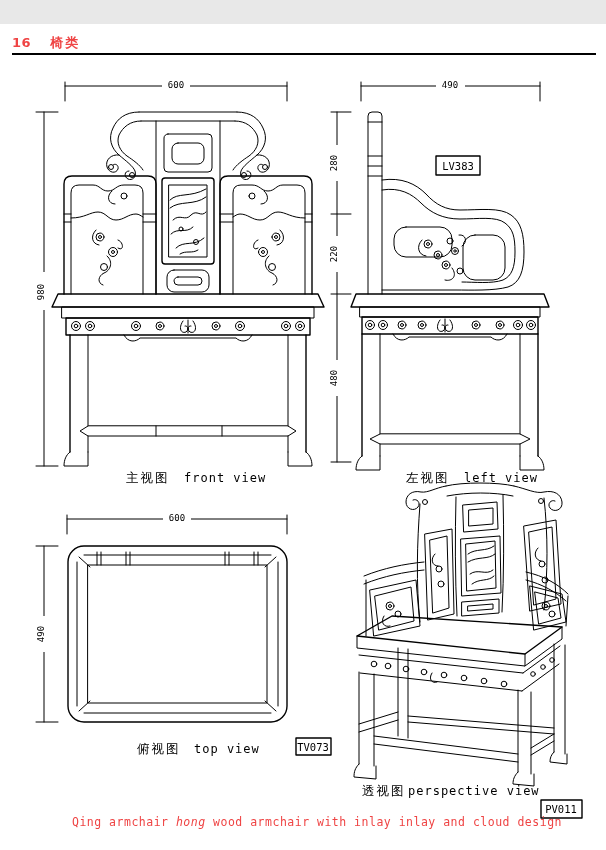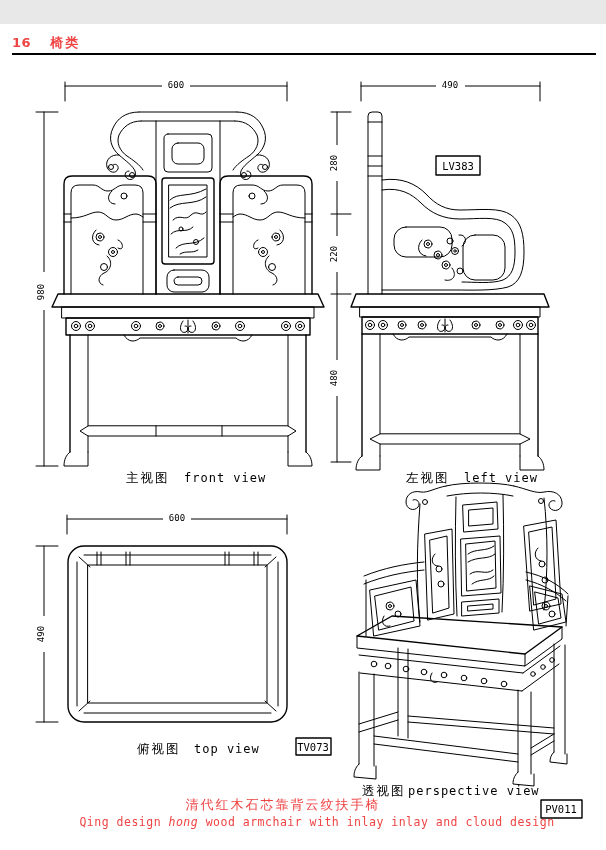--- a/index.html
+++ b/index.html
@@ -395,17 +395,16 @@
     <g>
       <text class="cap-zh" x="362" y="771">透视图</text>
       <text class="cap-en" x="408" y="771">perspective view</text>
     </g>
     <g>
       <rect class="thick" x="541" y="776" width="41" height="18"></rect>
       <text class="code" x="561" y="789" text-anchor="middle">PV011</text>
     </g>
   </svg>
 
-  <div class="title-zh">清代红木石芯靠背云纹扶手椅</div>
-  <div class="title-en"><span>Qing design </span><i>hong</i><span> wood armchair with inlay inlay and cloud design</span></div>
+  <div class="title-en"><span>Qing armchair </span><i>hong</i><span> wood armchair with inlay inlay and cloud design</span></div>
 
   <div class="rule bottom"></div>
 </div>
 
 </body></html>

